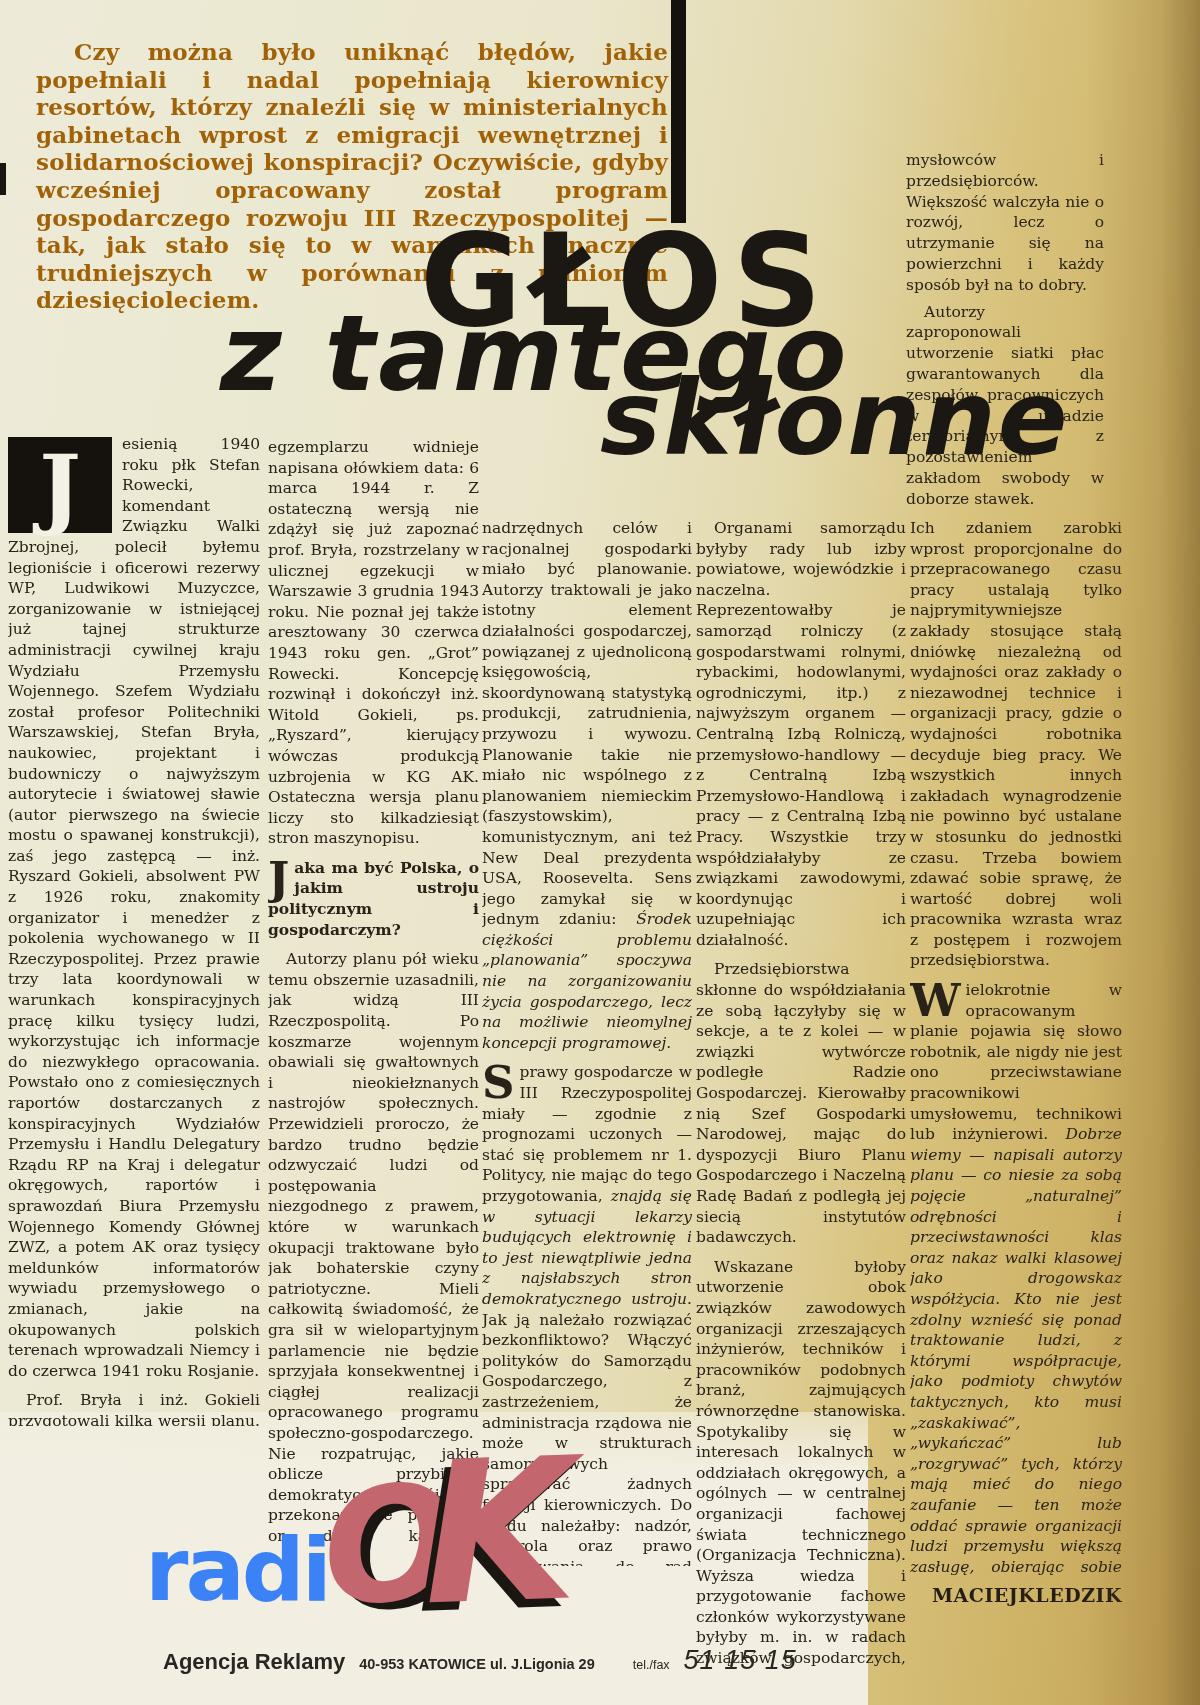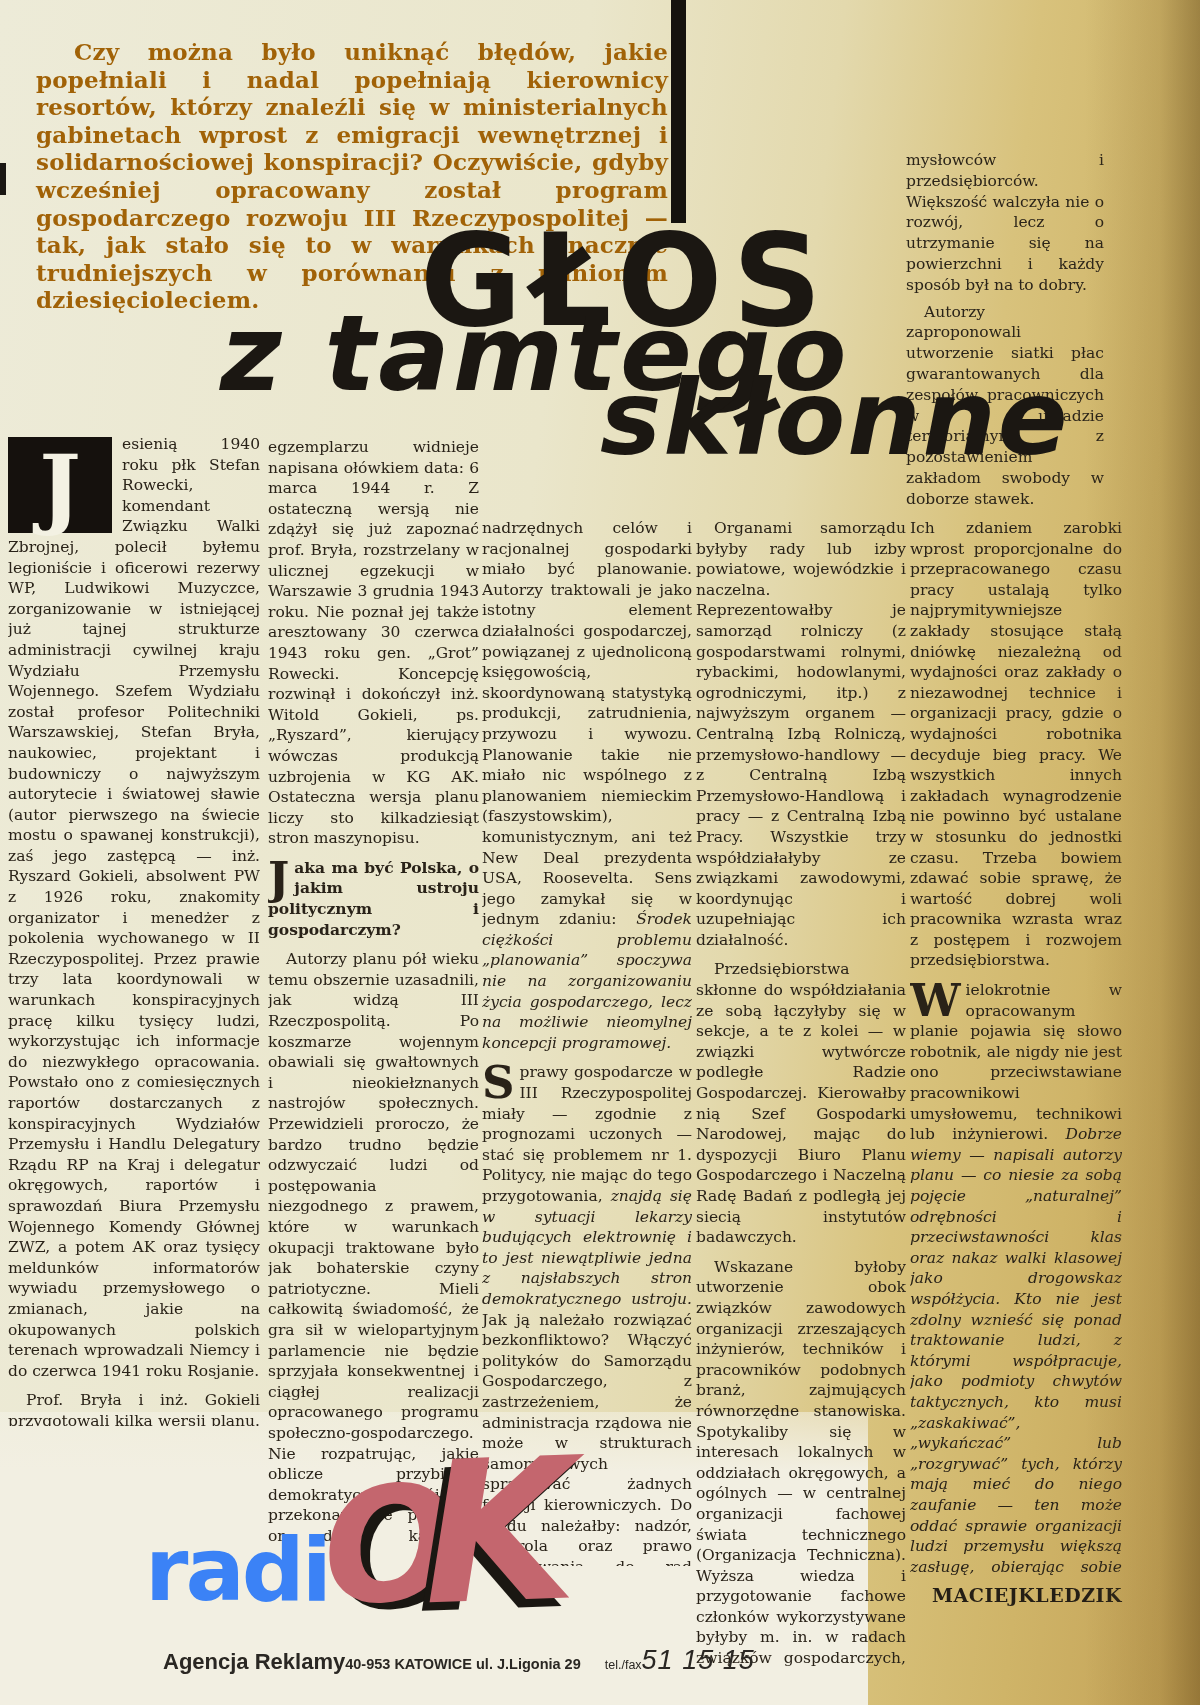--- a/index.html
+++ b/index.html
@@ -45,21 +45,21 @@
   .byline{position:absolute;left:928px;top:1584px;width:198px;display:flex;justify-content:center;
     font-weight:bold;font-size:19px;letter-spacing:.5px;color:#241e15;z-index:3;}
   
   .ad{position:absolute;left:145px;top:1418px;width:620px;height:210px;display:flex;align-items:baseline;z-index:2;}
   .logo-radi{font-family:"DejaVu Sans",sans-serif;font-weight:bold;font-size:88px;letter-spacing:-3px;color:#3b82f6;}
   .logo-o{font-family:"DejaVu Sans",sans-serif;font-weight:bold;font-style:italic;font-size:158px;color:#c4666e;
     text-shadow:9px 7px 0 #1a1712;margin-left:-6px;display:inline-block;transform:rotate(-4deg);}
   .logo-k{font-family:"DejaVu Sans",sans-serif;font-weight:bold;font-style:italic;font-size:196px;color:#c4666e;
     text-shadow:-8px 8px 0 #1a1712;margin-left:-34px;display:inline-block;transform:rotate(-2deg);}
   .logo-suffix{font-family:"DejaVu Sans",sans-serif;font-weight:bold;font-size:88px;letter-spacing:-2px;color:#17140f;margin-left:-16px;}
-  .agency{position:absolute;left:163px;top:1645px;display:flex;align-items:baseline;gap:0;z-index:2;color:#2a2723;
+  .agency{position:absolute;left:163px;top:1645px;display:flex;align-items:baseline;gap:14px;z-index:2;color:#2a2723;
     font-family:"Liberation Sans","DejaVu Sans",sans-serif;}
   .agency-name{font-weight:bold;font-size:22px;}
   .agency-addr{font-weight:bold;font-size:14.5px;}
   .agency-tel-label{font-size:12.5px;margin-left:24px;}
   .agency-tel{font-weight:normal;font-size:27px;font-style:italic;letter-spacing:1px;}
 </style>
 </head>
 <body>
 
 <div>

